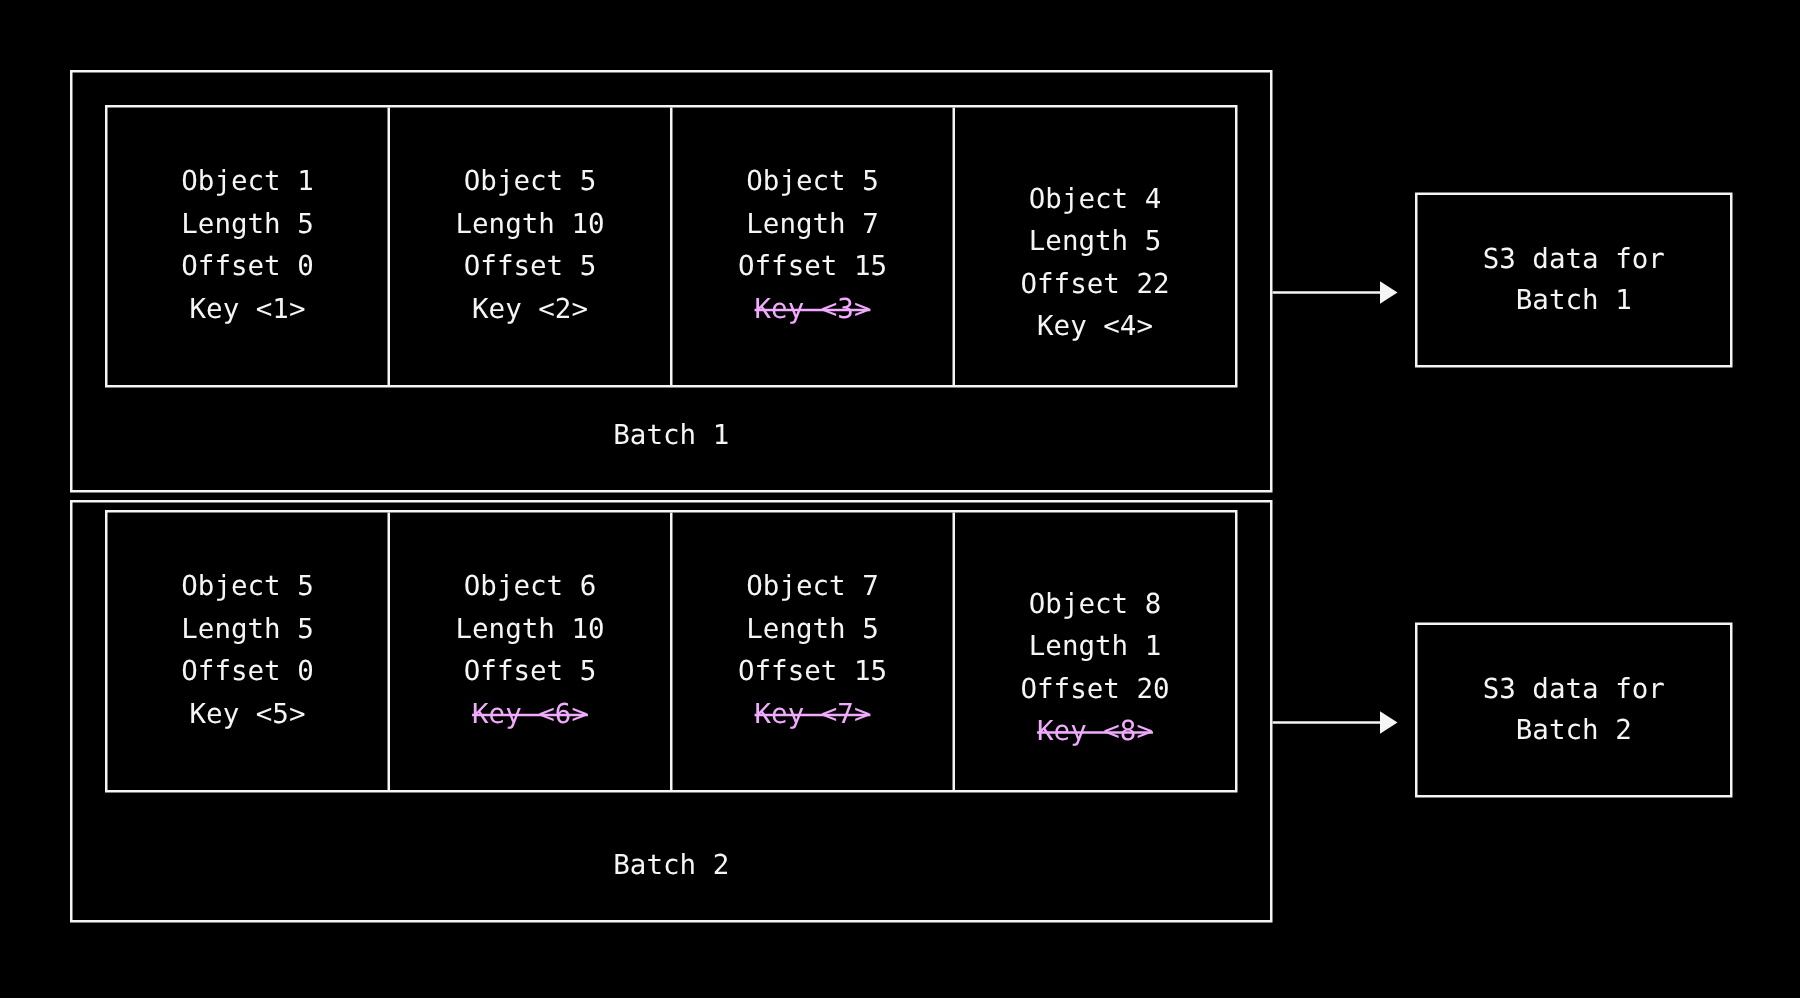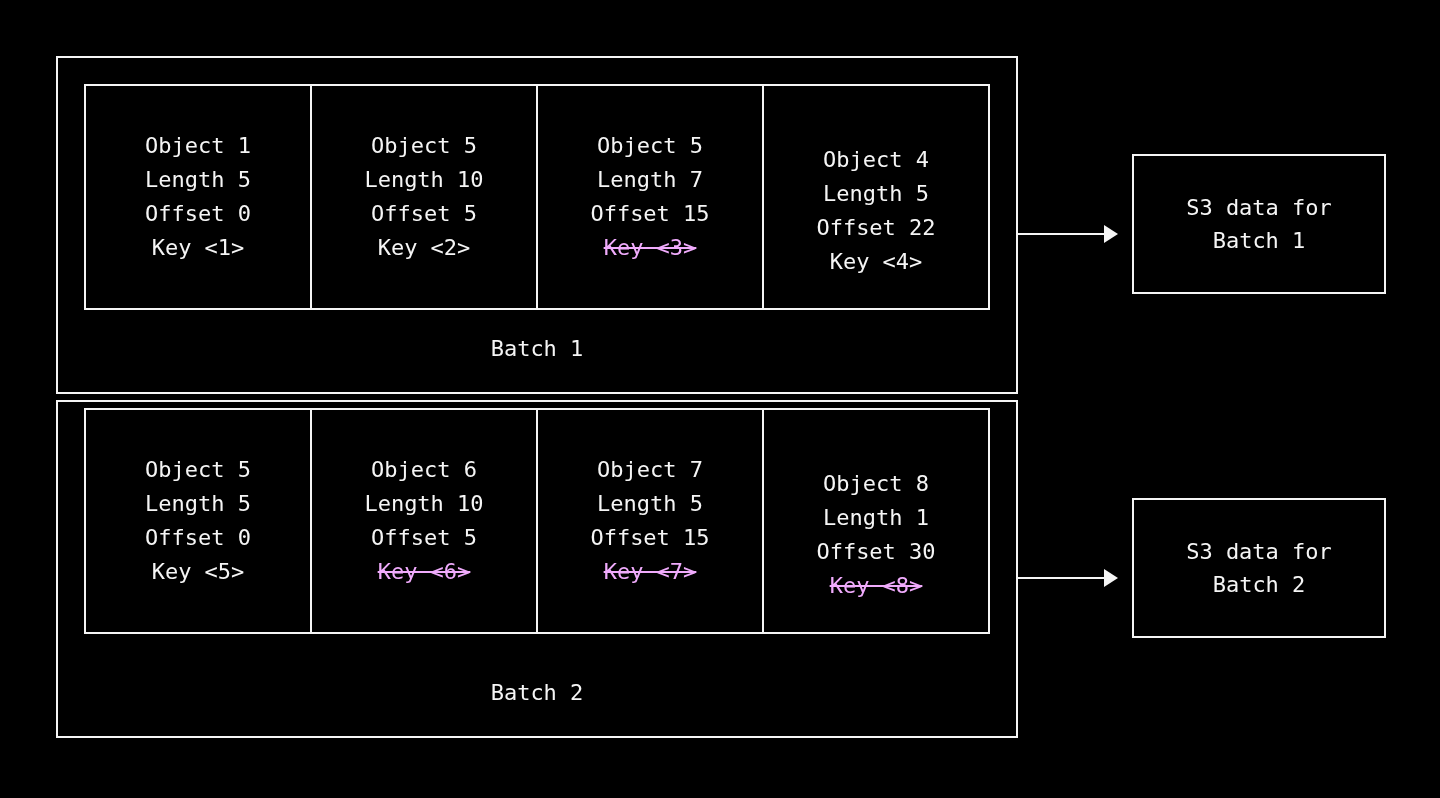--- a/index.html
+++ b/index.html
@@ -150,21 +150,21 @@
     </div>
     <div class="cell">
       <span>Object 7</span>
       <span>Length 5</span>
       <span>Offset 15</span>
       <span class="strike">Key &lt;7&gt;</span>
     </div>
     <div class="cell">
       <span>Object 8</span>
       <span>Length 1</span>
-      <span>Offset 30</span>
+      <span>Offset 20</span>
       <span class="strike">Key &lt;8&gt;</span>
     </div>
   </div>
 
   <div class="batch-label" style="top:680px; left:56px; width:962px;">Batch 2</div>
 
   <div class="arrow" style="left:1018px; top:568px; width:100px; height:20px;">
     <div class="arrow-line"></div>
     <div class="arrow-head"></div>
   </div>

